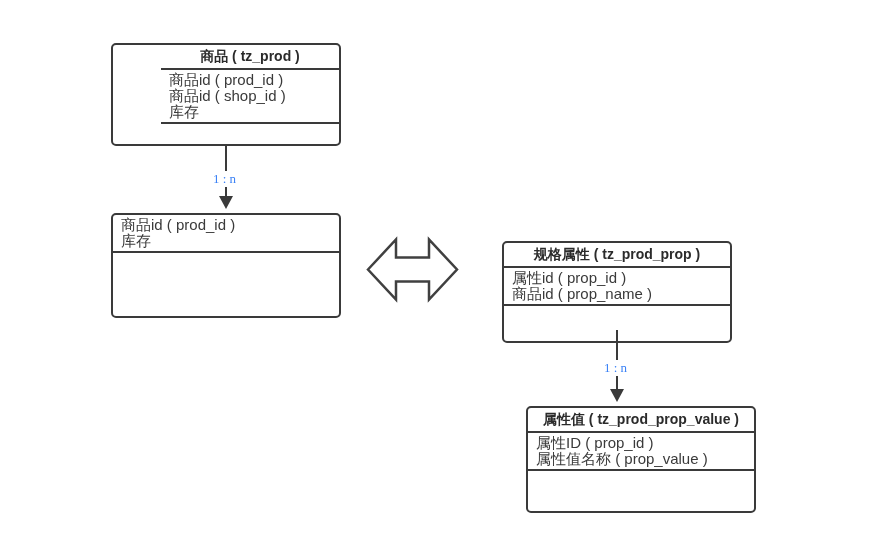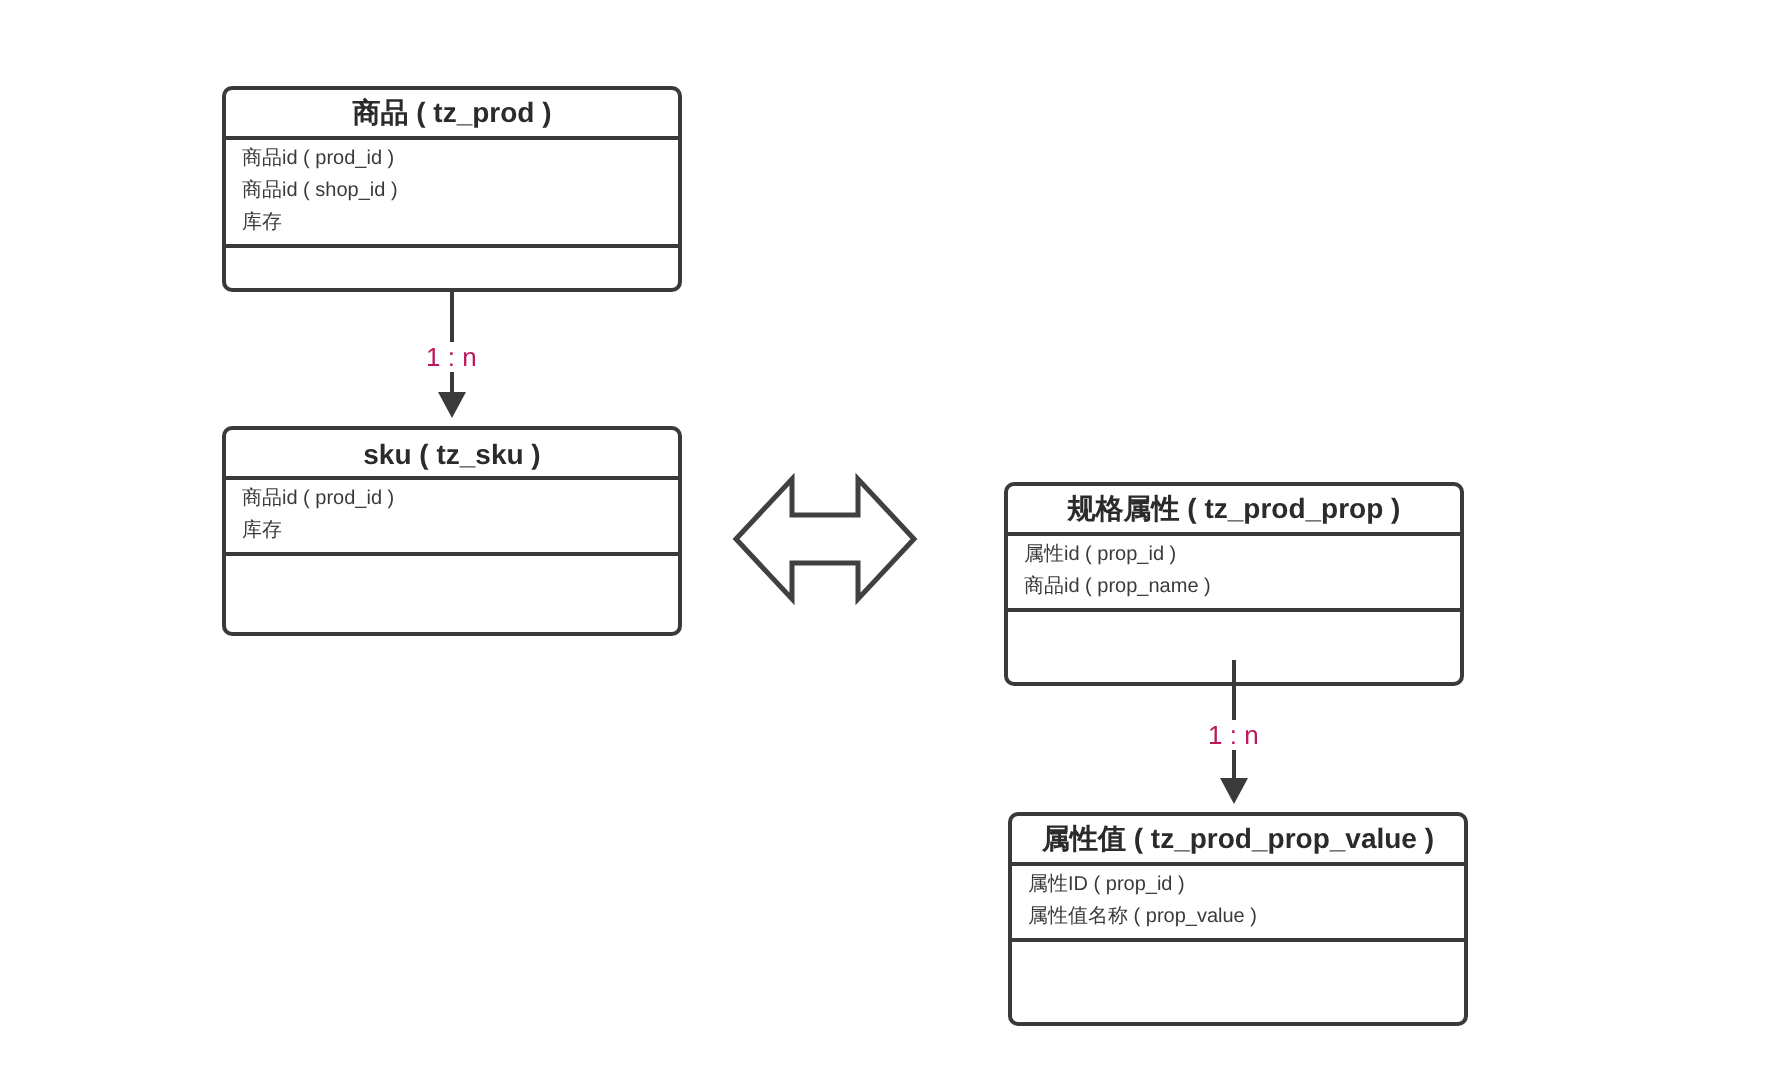--- a/index.html
+++ b/index.html
@@ -15,42 +15,42 @@
   .etable {
     position: absolute;
     box-sizing: border-box;
     width: 230px;
     background: #ffffff;
     border: 2px solid #3a3a3a;
     border-radius: 5px;
     display: flex;
     flex-direction: column;
   }
-  .t0 { left: 111px; top: 43px;  height: 103px; }
+  .t0 { left: 111px; top: 43px;  height: 103px; padding-left: 48px; }
   .t1 { left: 111px; top: 213px; height: 105px; }
   .t2 { left: 502px; top: 241px; height: 102px;  }
-  .t3 { left: 504px; top: 406px; height: 107px; }
+  .t3 { left: 526px; top: 406px; height: 107px; }
 
   .t-header {
     flex: 0 0 auto;
     height: 23px;
     border-bottom: 2px solid #3a3a3a;
     display: flex;
     align-items: center;
     justify-content: center;
     font-size: 14px;
     font-weight: bold;
     color: #2b2b2b;
     white-space: nowrap;
   }
   .t-body {
     flex: 0 0 auto;
     border-bottom: 2px solid #3a3a3a;
     padding: 2px 4px 2px 8px;
-    font-size: 10px;
+    font-size: 15px;
     line-height: 16px;
     color: #3a3a3a;
   }
   .t-field { white-space: nowrap; overflow: hidden; }
   .t-footer { flex: 1 1 auto; }
 
   
   .conn-line {
     position: absolute;
     width: 2px;
@@ -63,24 +63,25 @@
     width: 0; height: 0;
     border-left: 7px solid transparent;
     border-right: 7px solid transparent;
     border-top: 13px solid #3a3a3a;
   }
   .c0-head { left: 219px; top: 196px; }
   .c1-head { left: 610px; top: 389px; }
   .conn-label {
     position: absolute;
     font-size: 13px;
-    color: #be185d;
+    color: #3b82f6;
     background: #ffffff;
     padding: 0 3px;
     white-space: nowrap;
+    font-family: Liberation Serif, serif;
   }
   .c0-label { left: 210px; top: 171px; }
   .c1-label { left: 601px; top: 360px; }
 
   
   .double-arrow {
     position: absolute;
     left: 366px;
     top: 236px;
   }
@@ -98,21 +99,20 @@
       <div class="t-field">库存</div>
     </div>
     <div class="t-footer"></div>
   </div>
 
   <div class="conn-line c0-line"></div>
   <div class="arrowhead c0-head"></div>
   <div class="conn-label c0-label">1 : n</div>
 
   <div class="etable t1">
-    <div class="t-header">sku ( tz_sku )</div>
     <div class="t-body">
       <div class="t-field">商品id ( prod_id )</div>
       <div class="t-field">库存</div>
     </div>
     <div class="t-footer"></div>
   </div>
 
   <svg class="double-arrow" width="94" height="67" viewBox="0 0 94 67">
     <polygon points="2,33.5 30,3.5 30,21.5 63,21.5 63,3.5 91,33.5 63,63.5 63,45.5 30,45.5 30,63.5" fill="#ffffff" stroke="#404040" stroke-width="2.5" stroke-linejoin="miter"></polygon>
   </svg>

